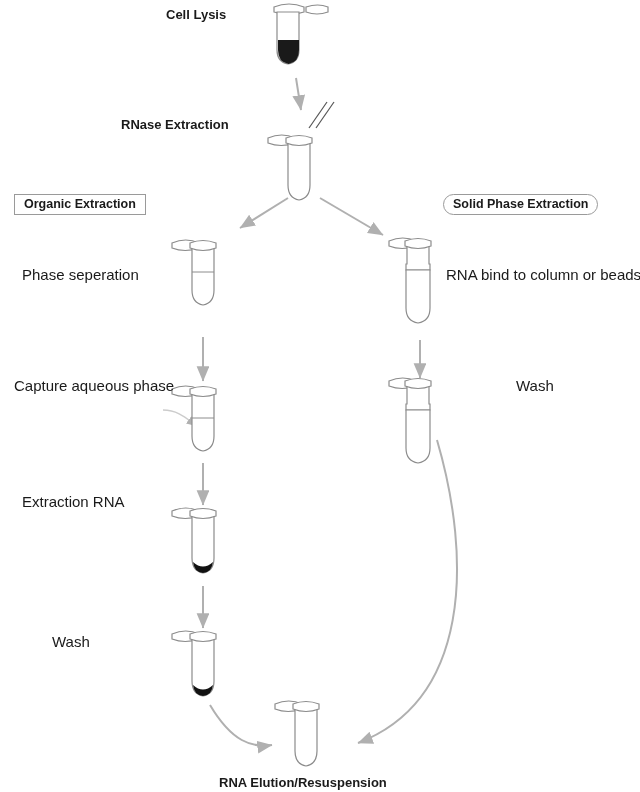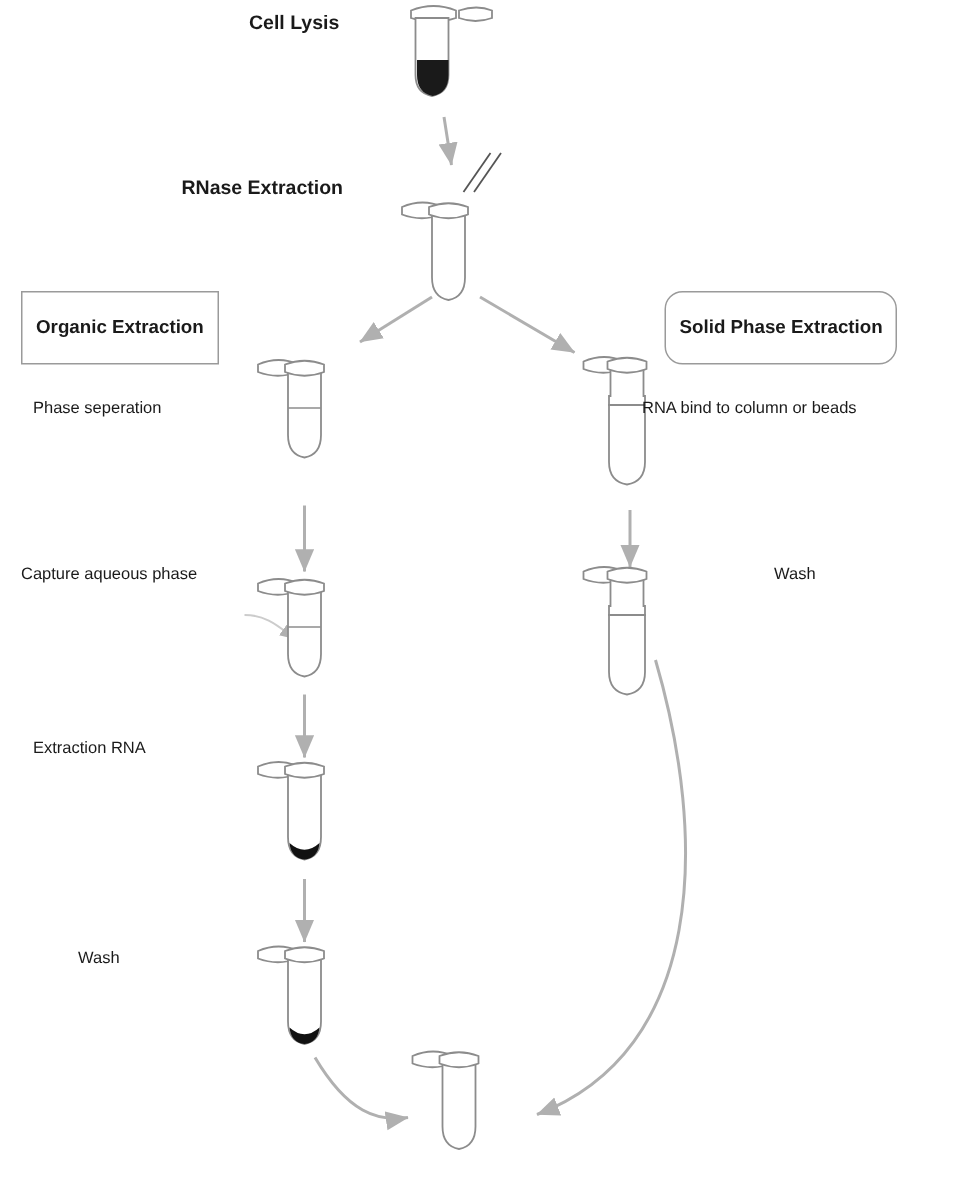--- a/index.html
+++ b/index.html
@@ -21,34 +21,34 @@
   svg.layer {
     position: absolute;
     left: 0;
     top: 0;
     width: 640px;
     height: 792px;
     pointer-events: none;
   }
   .lbl {
     position: absolute;
-    font-size: 11px;
+    font-size: 15px;
     line-height: 1.2;
     color: #1a1a1a;
     white-space: nowrap;
   }
   .lbl.bold {
     font-weight: bold;
     font-size: 13px;
   }
   .lbl.boxed {
     font-weight: bold;
     font-size: 12.5px;
     border: 1px solid #9a9a9a;
-    padding: 16px 9px;
+    padding: 2px 9px;
     background: #ffffff;
   }
 </style>
 </head>
 <body>
 
 <div id="canvas">
 
   <svg class="layer" viewBox="0 0 640 792">
     <defs>
@@ -145,24 +145,25 @@
   <div class="lbl bold" style="left:166px; top:7px;">Cell Lysis</div>
 
   <div class="lbl bold" style="left:121px; top:117px;">RNase Extraction</div>
 
   <div class="lbl boxed" style="left:14px; top:194px;">Organic Extraction</div>
 
   <div class="lbl boxed" style="left:443px; top:194px;border-radius:12px;">Solid Phase Extraction</div>
 
   <div class="lbl" style="left:22px; top:266px;">Phase seperation</div>
 
-  <div class="lbl" style="left:428px; top:266px;">RNA bind to column or beads</div>
+  <div class="lbl" style="left:446px; top:266px;">RNA bind to column or beads</div>
 
   <div class="lbl" style="left:14px; top:377px;">Capture aqueous phase</div>
 
   <div class="lbl" style="left:516px; top:377px;">Wash</div>
 
   <div class="lbl" style="left:22px; top:493px;">Extraction RNA</div>
 
   <div class="lbl" style="left:52px; top:633px;">Wash</div>
 
+  <div class="lbl bold" style="left:219px; top:775px;">RNA Elution/Resuspension</div>
 
 </div>
 
 </body></html>

